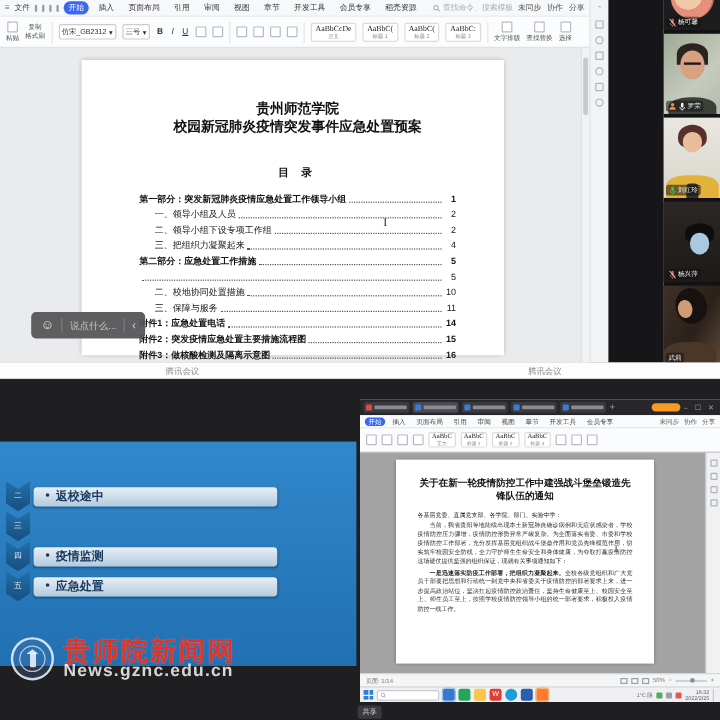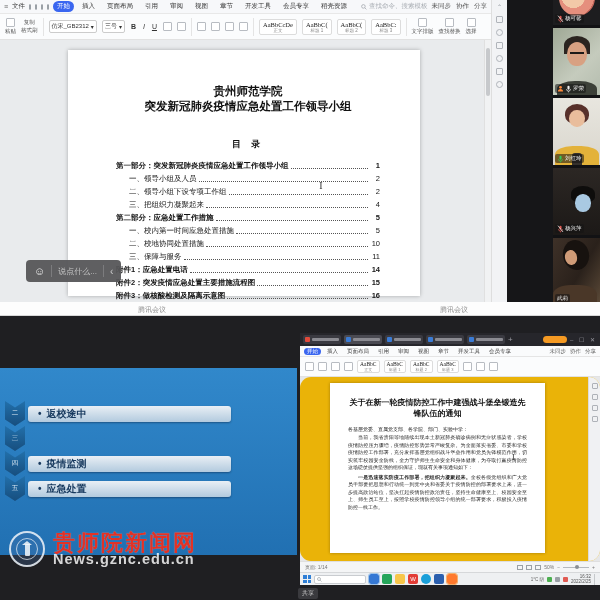--- a/index.html
+++ b/index.html
@@ -135,21 +135,21 @@
   .mtab2 { padding:0 3px; border-radius:5px; }
   .mtab2.active { background:#3a66f0; color:#fff; }
   .m2right { margin-left:auto; display:flex; gap:4px; color:#666; }
 
   .ribbon2 { height:20px; background:#fbfcfd; border-bottom:1px solid #e2e2e2; display:flex; align-items:center; gap:4px;
              padding:0 5px; font-size:5px; color:#555; overflow:hidden; white-space:nowrap; }
   .chip2 { border:1px solid #dcdcdc; border-radius:2px; background:#fff; padding:0 2px; display:flex; flex-direction:column; align-items:center; }
   .chip2 .samp { font-family:"Liberation Serif", serif; font-size:5.5px; color:#222; }
   .chip2 .clab { font-size:4px; color:#888; }
 
-  .canvas2 { flex:1; position:relative; background:#eab308; overflow:hidden;border-radius:11px; }
+  .canvas2 { flex:1; position:relative; background:#a3a3a3; overflow:hidden; }
   .page2 { position:absolute; left:30px; top:6px; width:215px; height:170px; background:#fff;
            box-shadow:0 0 3px rgba(0,0,0,.3); padding:14px 18px 0 18px; }
   .p2title { text-align:center; font-family:"Liberation Serif", serif; font-weight:bold; font-size:8px; line-height:11px; color:#111; }
   .p2sal { margin-top:7px; font-family:"Liberation Serif", serif; font-size:5px; color:#222; }
   .p2body { margin-top:2px; font-family:"Liberation Serif", serif; font-size:5px; line-height:7.5px; color:#2a2a2a; text-align:justify; text-indent:10px; }
   .p2lead { font-weight:bold; }
   .ibeam2 { position:absolute; left:212px; top:76px; font-family:"Liberation Serif", serif; font-size:8px; color:#333; }
   .sidebar2 { position:absolute; right:0; top:0; bottom:0; width:12px; background:#f0f1f3; border-left:1px solid #dcdcdc;
               display:flex; flex-direction:column; align-items:center; gap:5px; padding-top:6px; }
   .sic2 { width:6px; height:6px; border:1px solid #aeb2b8; border-radius:1px; }
@@ -272,21 +272,21 @@
         </span>
         <span class="rstack">
           <span class="rico"></span>
           <span>选择</span>
         </span>
       </div>
 
       <div class="canvas">
         <div class="page1">
           <div class="dtitle">贵州师范学院</div>
-          <div class="dtitle">突发新冠肺炎疫情应急处置工作领导小组</div>
+          <div class="dtitle">校园新冠肺炎疫情突发事件应急处置预案</div>
           <div class="toc-head">目  录</div>
           <div class="toc">
             <div class="toc-row b">
                 <span class="toc-label">第一部分：突发新冠肺炎疫情应急处置工作领导小组</span>
                 <span class="dots"></span>
                 <span class="pg">1</span>
               </div>
             <div class="toc-row ind">
                 <span class="toc-label">一、领导小组及人员</span>
                 <span class="dots"></span>
@@ -301,21 +301,20 @@
                 <span class="toc-label">三、把组织力凝聚起来</span>
                 <span class="dots"></span>
                 <span class="pg">4</span>
               </div>
             <div class="toc-row b">
                 <span class="toc-label">第二部分：应急处置工作措施</span>
                 <span class="dots"></span>
                 <span class="pg">5</span>
               </div>
             <div class="toc-row ind">
-                <span class="toc-label">一、校内第一时间应急处置措施</span>
                 <span class="dots"></span>
                 <span class="pg">5</span>
               </div>
             <div class="toc-row ind">
                 <span class="toc-label">二、校地协同处置措施</span>
                 <span class="dots"></span>
                 <span class="pg">10</span>
               </div>
             <div class="toc-row ind">
                 <span class="toc-label">三、保障与服务</span>

